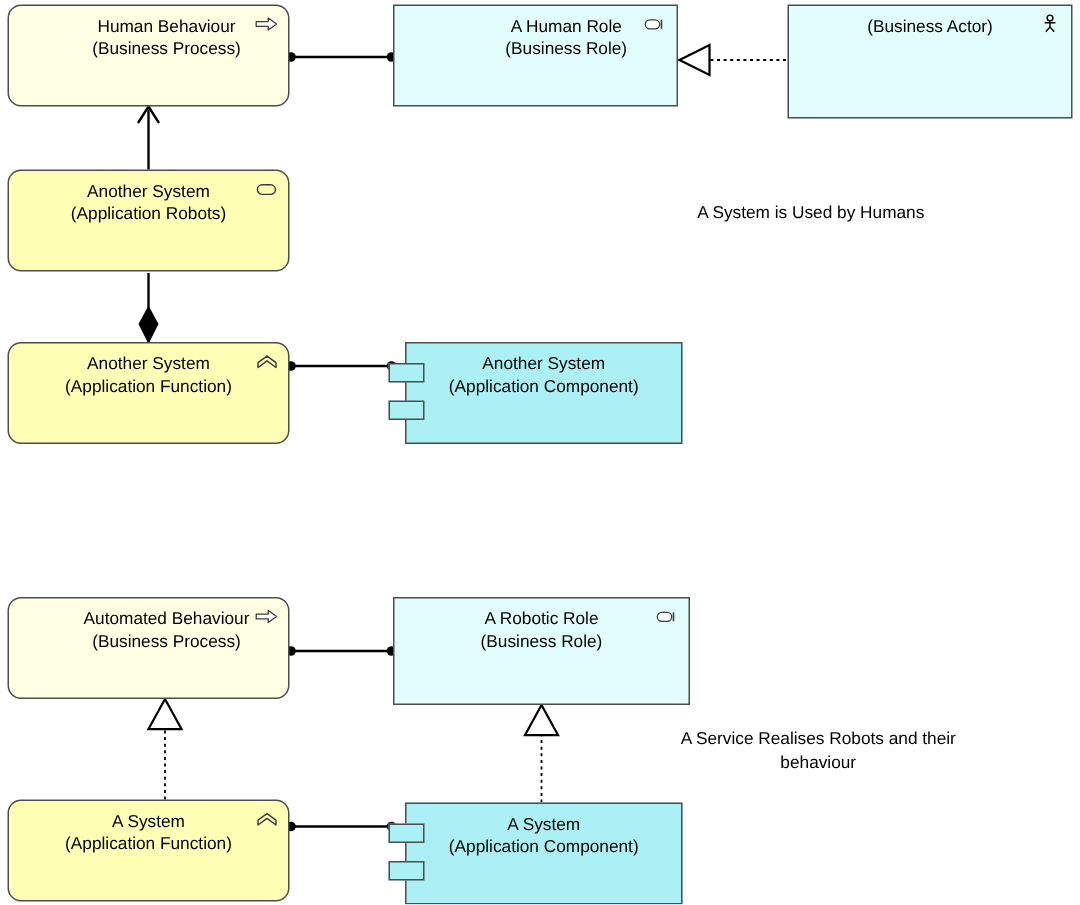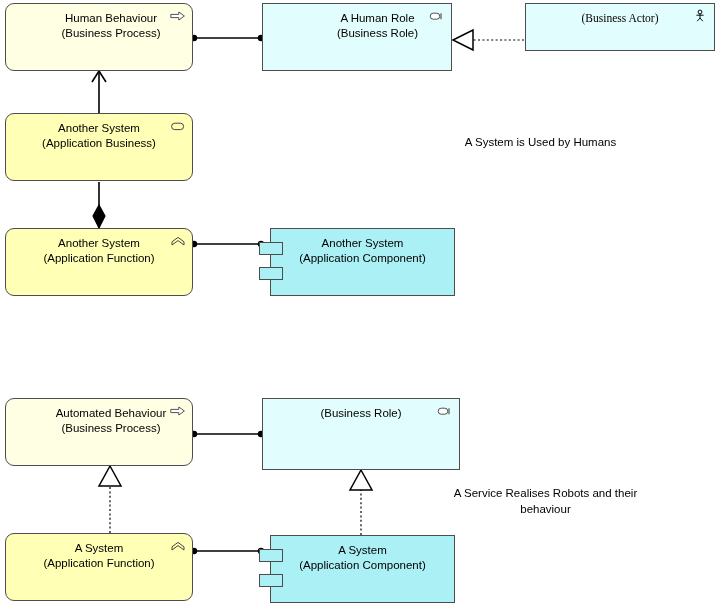--- a/index.html
+++ b/index.html
@@ -156,34 +156,34 @@
 
   <div class="node fill-role" style="left:262px; top:3px; width:190px; height:68px;padding-left:41px;">
     <span class="label">A Human Role</span>
     <span class="label">(Business Role)</span>
     <svg class="icon" viewBox="0 0 20 14">
       <rect x="1.5" y="3.5" width="12" height="7.5" rx="3.75" fill="#ffffff" stroke="#3d3d3d" stroke-width="1.1"></rect>
       <line x1="15" y1="3.5" x2="15" y2="11" stroke="#3d3d3d" stroke-width="1.3"></line>
     </svg>
   </div>
 
-  <div class="node fill-role" style="left:525px; top:3px; width:190px; height:48px;font-family:Liberation Serif, serif;">
+  <div class="node fill-role" style="left:525px; top:3px; width:190px; height:76px;">
     <span class="label">(Business Actor)</span>
     <svg class="icon" viewBox="0 0 20 16">
       <circle cx="10" cy="3" r="2.4" fill="none" stroke="#000" stroke-width="1.2"></circle>
       <line x1="10" y1="5.4" x2="10" y2="10.5" stroke="#000" stroke-width="1.2"></line>
       <line x1="5.5" y1="7" x2="14.5" y2="7" stroke="#000" stroke-width="1.2"></line>
       <line x1="10" y1="10.5" x2="6.5" y2="14.5" stroke="#000" stroke-width="1.2"></line>
       <line x1="10" y1="10.5" x2="13.5" y2="14.5" stroke="#000" stroke-width="1.2"></line>
     </svg>
   </div>
 
   <div class="node rounded fill-app-yellow" style="left:5px; top:113px; width:188px; height:68px;">
     <span class="label">Another System</span>
-    <span class="label">(Application Business)</span>
+    <span class="label">(Application Robots)</span>
     <svg class="icon" viewBox="0 0 20 14">
       <rect x="2" y="3.5" width="15" height="8" rx="4" fill="none" stroke="#3d3d3d" stroke-width="1.2"></rect>
     </svg>
   </div>
 
   <div class="node rounded fill-app-yellow" style="left:5px; top:228px; width:188px; height:68px;">
     <span class="label">Another System</span>
     <span class="label">(Application Function)</span>
     <svg class="icon" viewBox="0 0 20 14">
       <path d="M2.5,12 L2.5,8 L10,2.5 L17.5,8 L17.5,12 L10,6.5 Z" fill="none" stroke="#3d3d3d" stroke-width="1.2" stroke-linejoin="round"></path>
@@ -199,20 +199,21 @@
 
   <div class="node rounded fill-behaviour" style="left:5px; top:398px; width:188px; height:68px;align-items:center;">
     <span class="label">Automated Behaviour</span>
     <span class="label">(Business Process)</span>
     <svg class="icon" viewBox="0 0 20 14">
       <path d="M1,5 L11,5 L11,2 L18,7 L11,12 L11,9 L1,9 Z" fill="#ffffff" stroke="#3d3d3d" stroke-width="1.1" stroke-linejoin="round"></path>
     </svg>
   </div>
 
   <div class="node fill-role" style="left:262px; top:398px; width:198px; height:72px;">
+    <span class="label">A Robotic Role</span>
     <span class="label">(Business Role)</span>
     <svg class="icon" viewBox="0 0 20 14">
       <rect x="1.5" y="3.5" width="12" height="7.5" rx="3.75" fill="#ffffff" stroke="#3d3d3d" stroke-width="1.1"></rect>
       <line x1="15" y1="3.5" x2="15" y2="11" stroke="#3d3d3d" stroke-width="1.3"></line>
     </svg>
   </div>
 
   <div class="node rounded fill-app-yellow" style="left:5px; top:533px; width:188px; height:68px;">
     <span class="label">A System</span>
     <span class="label">(Application Function)</span>

